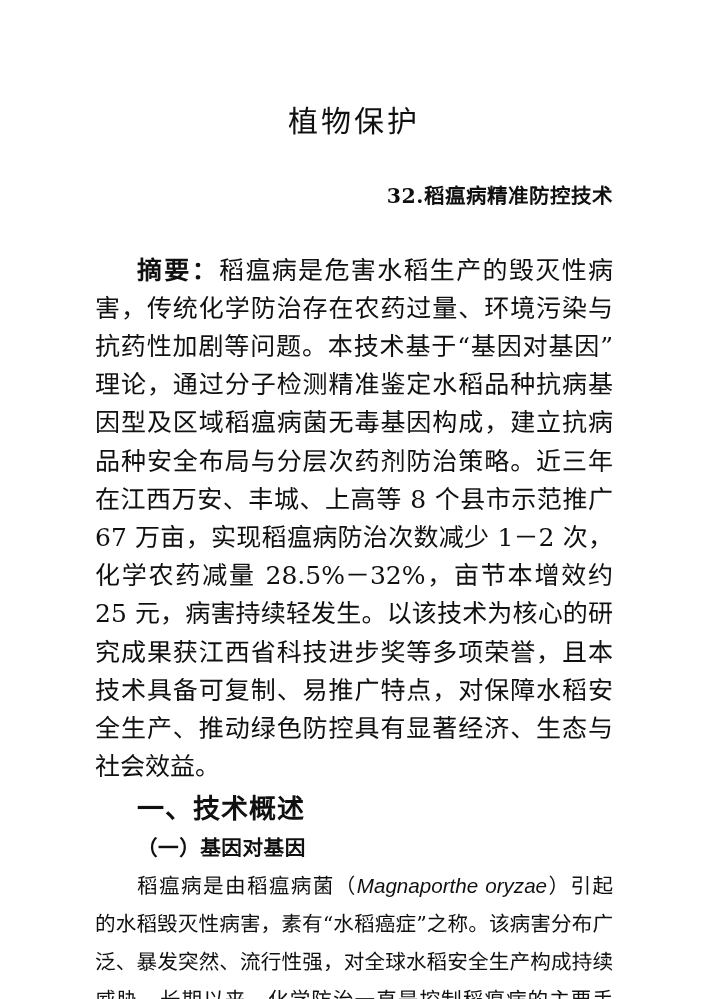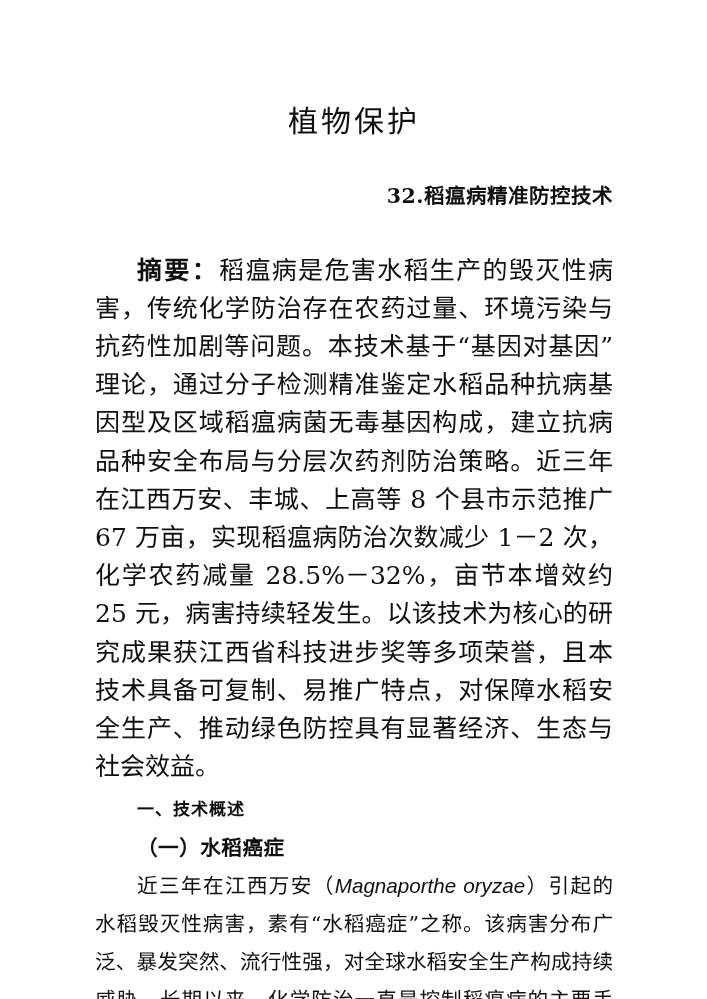--- a/index.html
+++ b/index.html
@@ -66,21 +66,21 @@
   }
 
   .abstract .lead {
     font-weight: bold;
     letter-spacing: 1px;
   }
 
   .heading-1 {
     margin: 0;
     padding-top: 4px;
-    font-size: 17px;
+    font-size: 27px;
     line-height: 38.2px;
     font-weight: bold;
     text-indent: 42px;
     letter-spacing: 1px;
   }
 
   .heading-2 {
     margin: 0;
     font-size: 20.6px;
     line-height: 38.2px;
@@ -113,20 +113,20 @@
     <h1 class="doc-title">植物保护</h1>
 
     <h2 class="doc-subtitle">32.稻瘟病精准防控技术</h2>
 
     <p class="abstract">
       <span class="lead">摘要：</span><span>稻瘟病是危害水稻生产的毁灭性病害，传统化学防治存在农药过量、环境污染与抗药性加剧等问题。本技术基于“基因对基因”理论，通过分子检测精准鉴定水稻品种抗病基因型及区域稻瘟病菌无毒基因构成，建立抗病品种安全布局与分层次药剂防治策略。近三年在江西万安、丰城、上高等 8 个县市示范推广 67 万亩，实现稻瘟病防治次数减少 1－2 次，化学农药减量 28.5%－32%，亩节本增效约 25 元，病害持续轻发生。以该技术为核心的研究成果获江西省科技进步奖等多项荣誉，且本技术具备可复制、易推广特点，对保障水稻安全生产、推动绿色防控具有显著经济、生态与社会效益。</span>
     </p>
 
     <h3 class="heading-1">一、技术概述</h3>
 
-    <h4 class="heading-2">（一）水稻癌症</h4>
+    <h4 class="heading-2">（一）基因对基因</h4>
 
     <p class="body-para">
-      <span>近三年在江西万安（</span><span class="sciname">Magnaporthe oryzae</span><span>）引起的水稻毁灭性病害，素有“水稻癌症”之称。该病害分布广泛、暴发突然、流行性强，对全球水稻安全生产构成持续威胁。长期以来，化学防治一直是控制稻瘟病的主要手段。然而，其弊端日益凸显：过度依赖农药不仅增加生产成本、污染农田环境，还可能影响非靶标生物；农药残留问题也引发食品安全担忧。更为严峻的是，稻瘟病菌极易对单一作用机制的杀菌剂产生抗药性，导致药效下降甚至失效，形成“用药—抗药</span>
+      <span>稻瘟病是由稻瘟病菌（</span><span class="sciname">Magnaporthe oryzae</span><span>）引起的水稻毁灭性病害，素有“水稻癌症”之称。该病害分布广泛、暴发突然、流行性强，对全球水稻安全生产构成持续威胁。长期以来，化学防治一直是控制稻瘟病的主要手段。然而，其弊端日益凸显：过度依赖农药不仅增加生产成本、污染农田环境，还可能影响非靶标生物；农药残留问题也引发食品安全担忧。更为严峻的是，稻瘟病菌极易对单一作用机制的杀菌剂产生抗药性，导致药效下降甚至失效，形成“用药—抗药</span>
     </p>
 
   </div>
 </div>
 
 </body></html>

